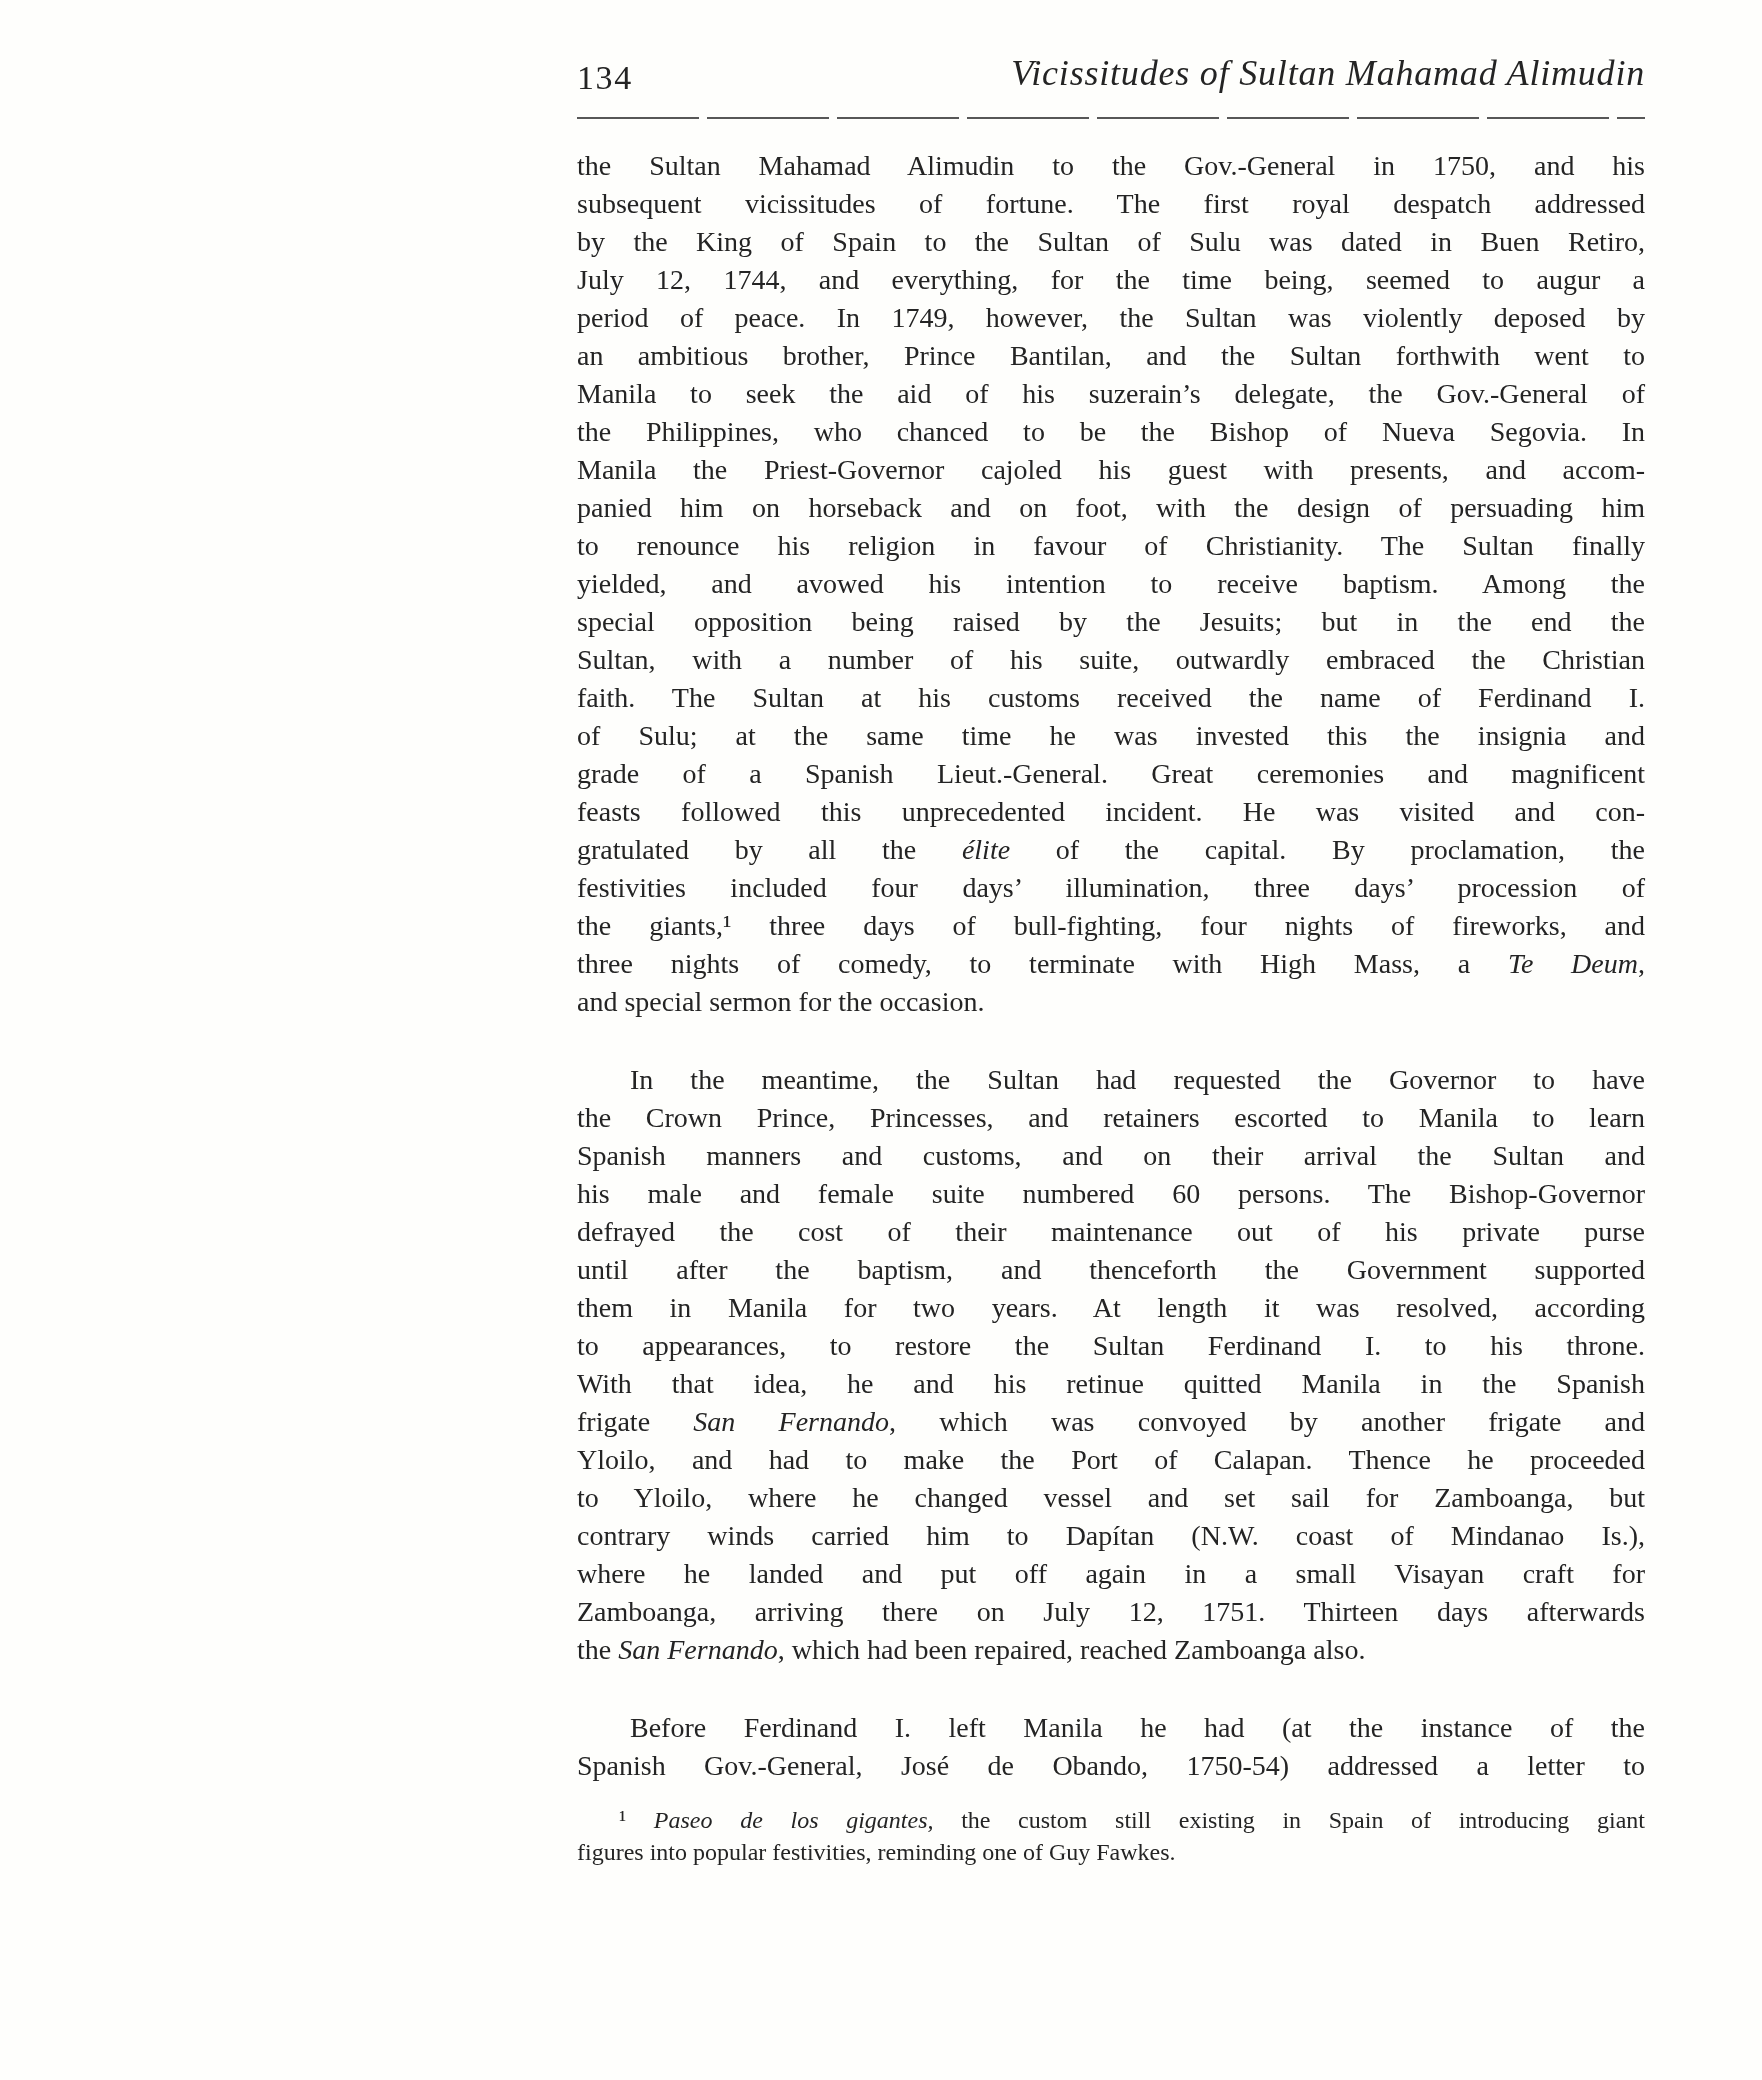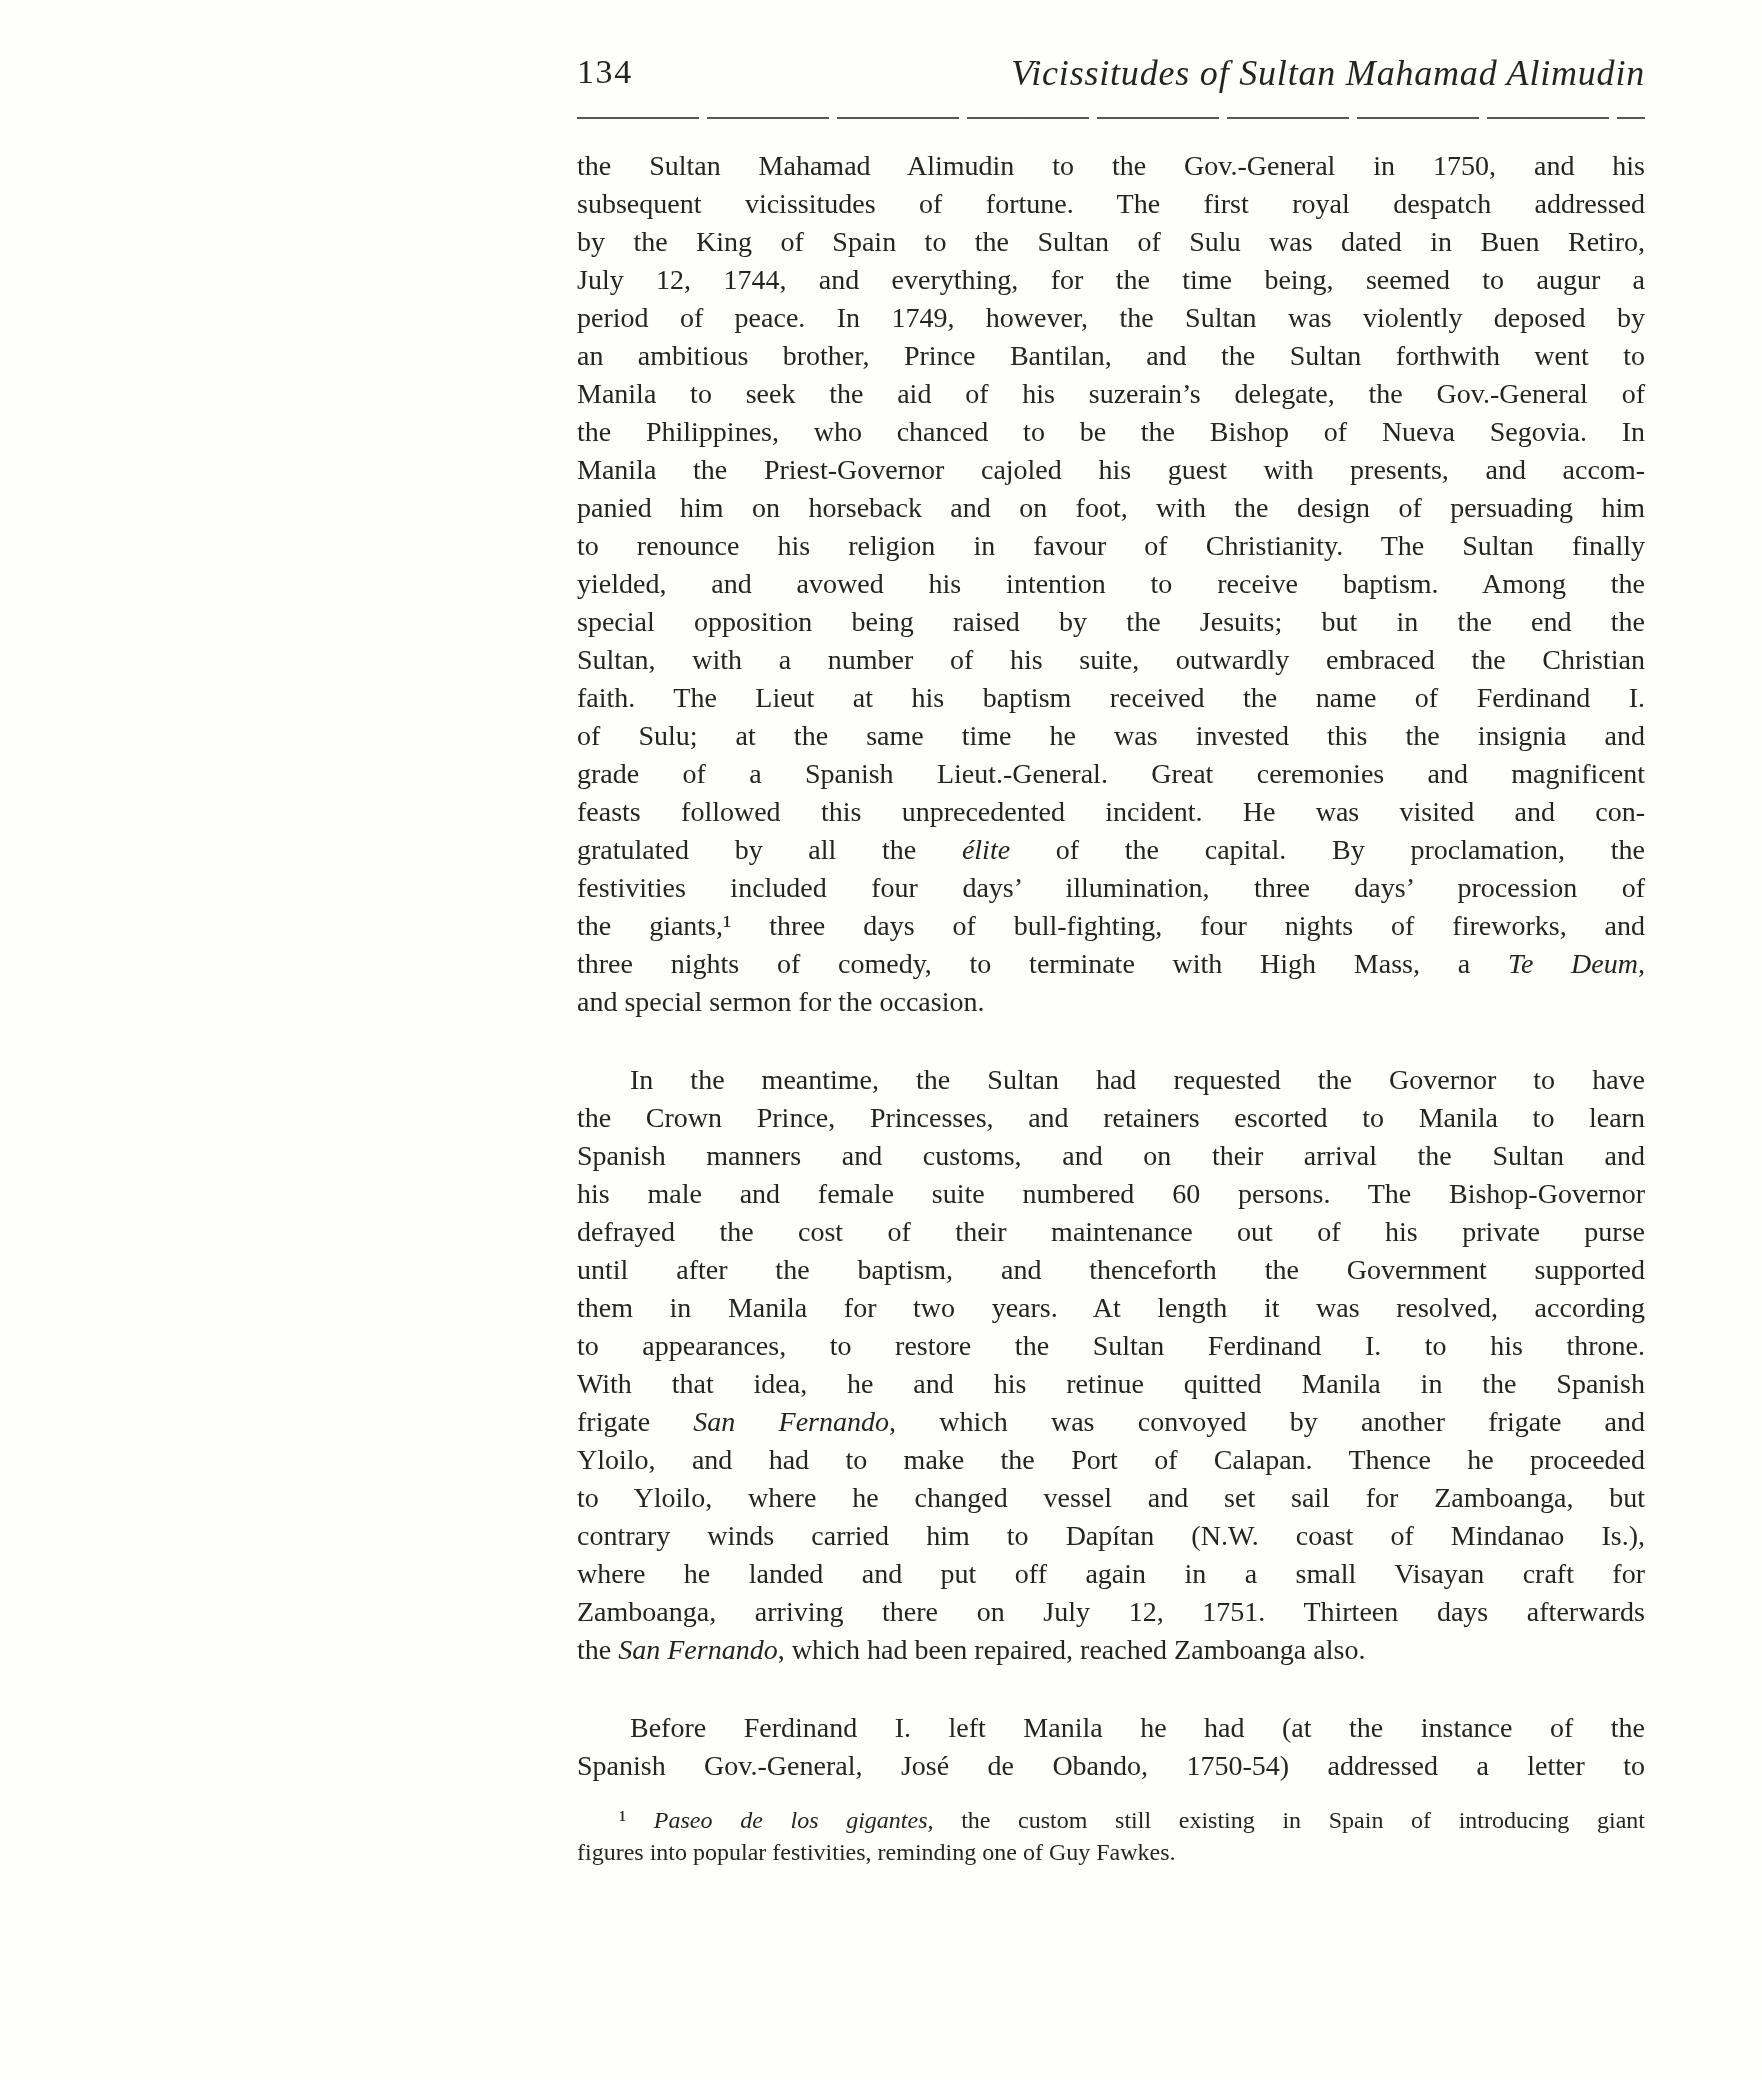--- a/index.html
+++ b/index.html
@@ -21,21 +21,21 @@
     top: 52px;
     width: 1068px;
   }
   .header {
     position: relative;
     height: 57px;
   }
   .pagenum {
     position: absolute;
     left: 0;
-    top: 1px;
+    top: 7px;
     font-size: 34px;
     letter-spacing: 1.6px;
     text-align: right;
   }
   .title {
     display: block;
     text-align: right;
     font-size: 36px;
     font-style: italic;
     letter-spacing: 0.8px;
@@ -101,21 +101,21 @@
           <div class="line j">period of peace. In 1749, however, the Sultan was violently deposed by</div>
           <div class="line j">an ambitious brother, Prince Bantilan, and the Sultan forthwith went to</div>
           <div class="line j">Manila to seek the aid of his suzerain’s delegate, the Gov.-General of</div>
           <div class="line j">the Philippines, who chanced to be the Bishop of Nueva Segovia. In</div>
           <div class="line j">Manila the Priest-Governor cajoled his guest with presents, and accom-</div>
           <div class="line j">panied him on horseback and on foot, with the design of persuading him</div>
           <div class="line j">to renounce his religion in favour of Christianity. The Sultan finally</div>
           <div class="line j">yielded, and avowed his intention to receive baptism. Among the</div>
           <div class="line j">special opposition being raised by the Jesuits; but in the end the</div>
           <div class="line j">Sultan, with a number of his suite, outwardly embraced the Christian</div>
-          <div class="line j">faith. The Lieut at his baptism received the name of Ferdinand I.</div>
+          <div class="line j">faith. The Sultan at his customs received the name of Ferdinand I.</div>
           <div class="line j">of Sulu; at the same time he was invested this the insignia and</div>
           <div class="line j">grade of a Spanish Lieut.-General. Great ceremonies and magnificent</div>
           <div class="line j">feasts followed this unprecedented incident. He was visited and con-</div>
           <div class="line j">gratulated by all the <em>élite</em> of the capital. By proclamation, the</div>
           <div class="line j">festivities included four days’ illumination, three days’ procession of</div>
           <div class="line j">the giants,¹ three days of bull-fighting, four nights of fireworks, and</div>
           <div class="line j">three nights of comedy, to terminate with High Mass, a <em>Te Deum</em>,</div>
           <div class="line">and special sermon for the occasion.</div>
         </div>
         <div class="paragraph">

